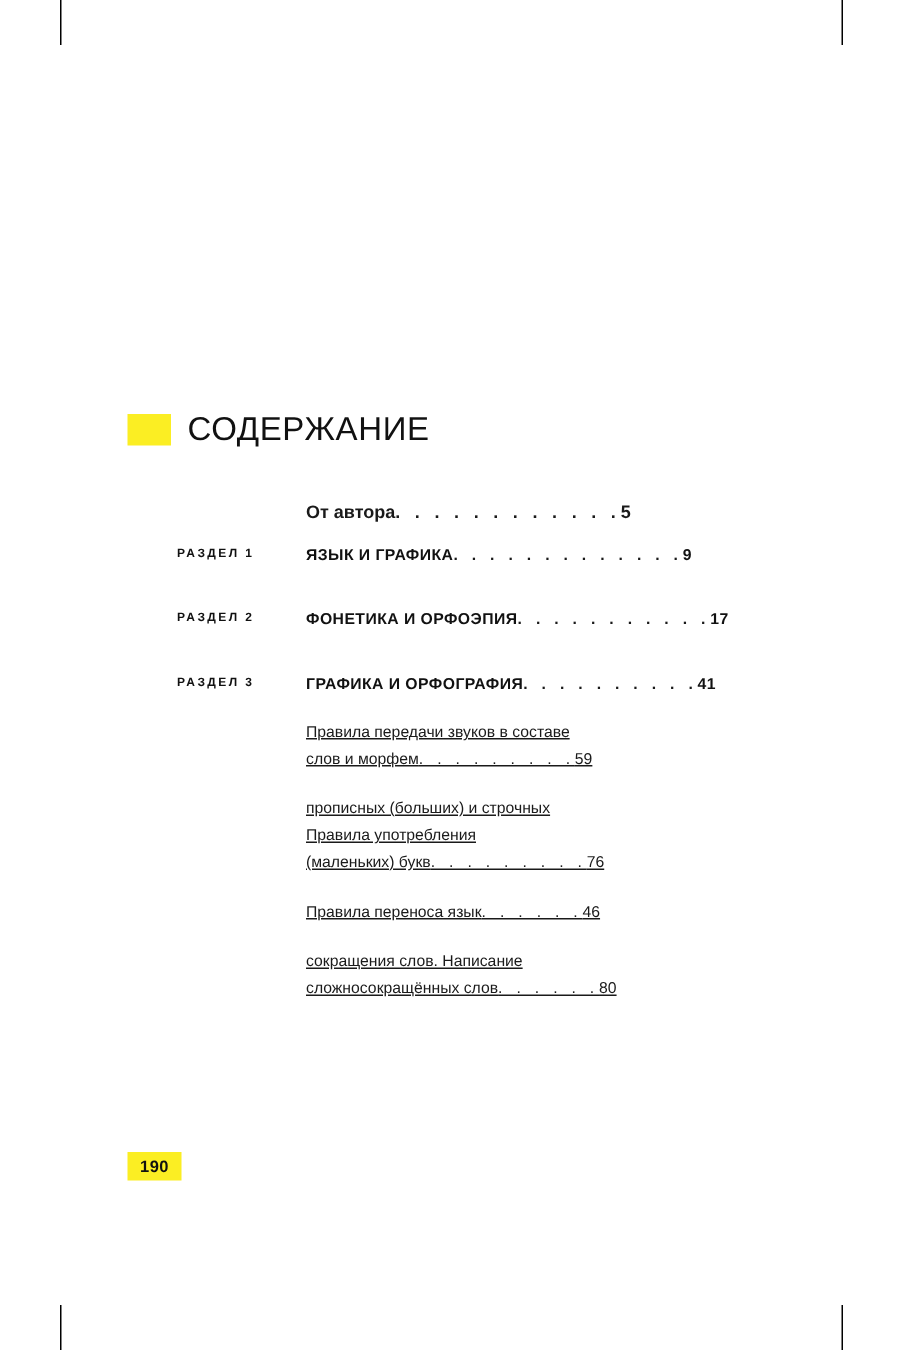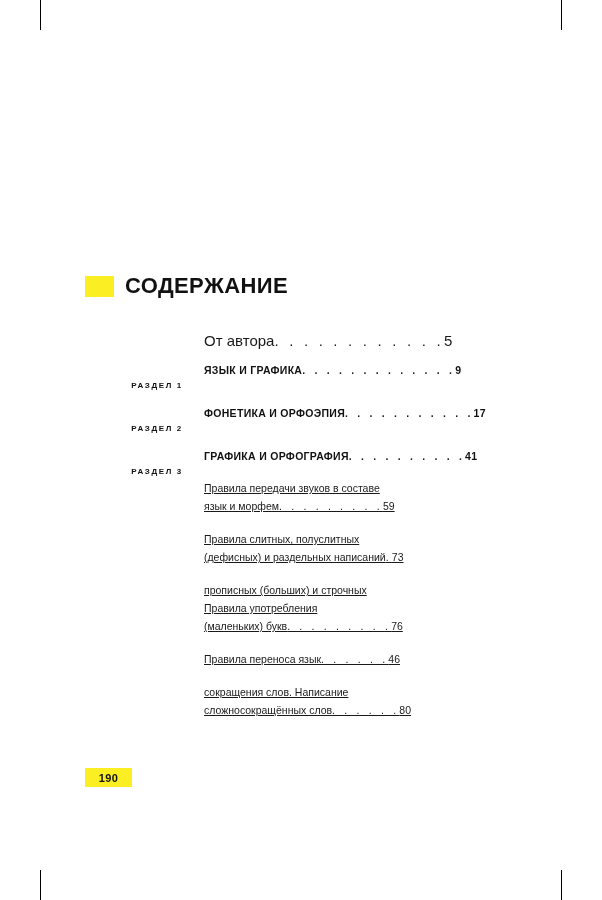--- a/index.html
+++ b/index.html
@@ -37,59 +37,59 @@
     align-items: center;
   }
   .title-mark {
     width: 29px;
     height: 21px;
     background: #fbee23;
     margin-right: 11px;
   }
   .title-text {
     font-size: 22px;
-    font-weight: bold;
+    font-weight: normal;
     letter-spacing: 0.4px;
     color: #111111;
     line-height: 1;
   }
 
   
   .toc {
     position: absolute;
     left: 118px;
     top: 333px;
     width: 400px;
   }
 
   .simple-entry {
-    font-size: 15px;
+    font-size: 12px;
     color: #1a1a1a;
     line-height: 16px;
     padding-left: 86px;
     margin-bottom: 14px;
     position: relative;
+    font-weight: bold;
   }
 
   .section-entry {
     margin-bottom: 22px;
     position: relative;
     min-height: 16px;
   }
   .section-label {
     position: absolute;
     left: 0;
-    top: 18px;
+    top: 1px;
     width: 78px;
     font-size: 8px;
     font-weight: bold;
     letter-spacing: 1.6px;
     color: #111111;
     text-transform: uppercase;
-    text-align: center;
   }
   .section-title {
     padding-left: 86px;
     font-size: 10.5px;
     font-weight: bold;
     letter-spacing: 0.3px;
     color: #111111;
     line-height: 15px;
   }
 
@@ -114,21 +114,21 @@
   .pageno {
     white-space: pre;
   }
   .bold-no { font-weight: bold; }
 
   
   .folio {
     position: absolute;
     left: 85px;
     top: 768px;
-    width: 47px;
+    width: 36px;
     height: 19px;
     background: #fbee23;
     display: flex;
     align-items: center;
     justify-content: center;
   }
   .folio-num {
     font-size: 11px;
     font-weight: bold;
     color: #111111;
@@ -167,27 +167,23 @@
       <div class="section-title"><span>ФОНЕТИКА И ОРФОЭПИЯ</span><span class="leader">. . . . . . . . . . .</span><span class="pageno bold-no">17</span></div>
     </div>
 
     <div class="section-entry" style="margin-bottom:14px;">
       <div class="section-label">РАЗДЕЛ 3</div>
       <div class="section-title"><span>ГРАФИКА И ОРФОГРАФИЯ</span><span class="leader">. . . . . . . . . .</span><span class="pageno bold-no">41</span></div>
     </div>
 
     <div class="sub-entry">
       <div>Правила передачи звуков в составе</div>
-      <div><span>язык и морфем</span><span class="leader">. . . . . . . . .</span><span class="pageno">59</span></div>
-    </div>
-
-    <div class="sub-entry">
-      <div>Правила слитных, полуслитных</div>
-      <div><span>(дефисных) и раздельных написаний</span><span class="leader">.</span><span class="pageno">73</span></div>
-    </div>
+      <div><span>слов и морфем</span><span class="leader">. . . . . . . . .</span><span class="pageno">59</span></div>
+    </div>
+
 
     <div class="sub-entry">
       <div>прописных (больших) и строчных</div>
       <div>Правила употребления</div>
       <div><span>(маленьких) букв</span><span class="leader">. . . . . . . . .</span><span class="pageno">76</span></div>
     </div>
 
     <div class="sub-entry">
       <div><span>Правила переноса язык</span><span class="leader">. . . . . .</span><span class="pageno">46</span></div>
     </div>

